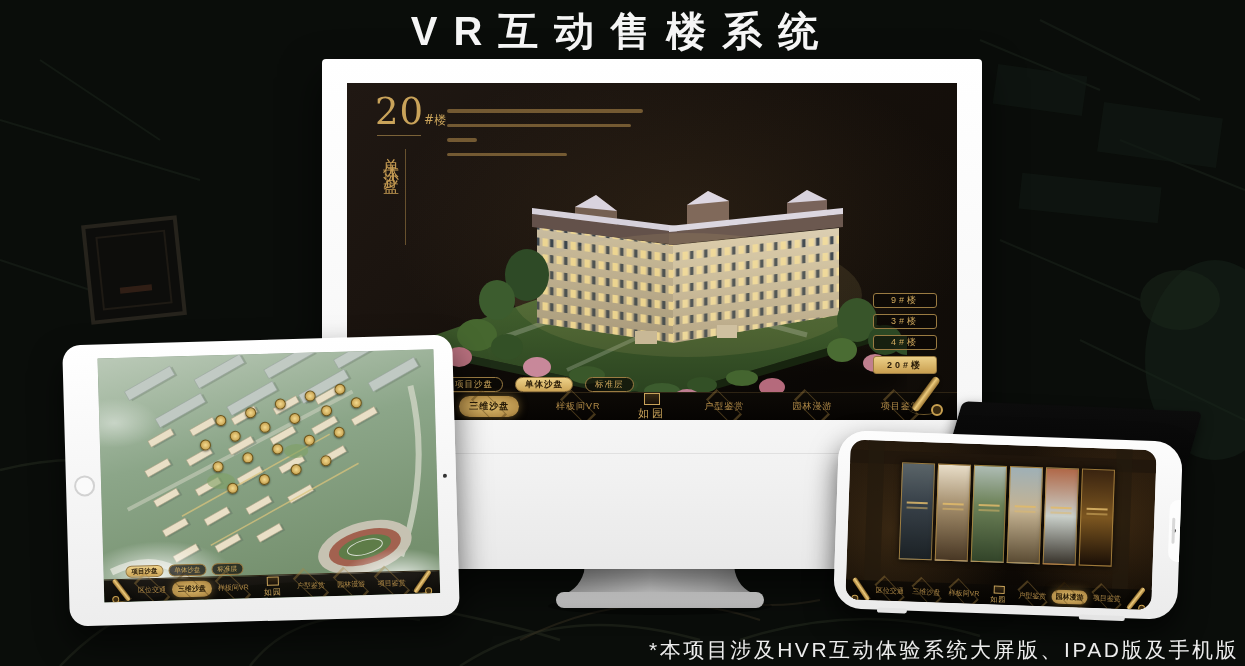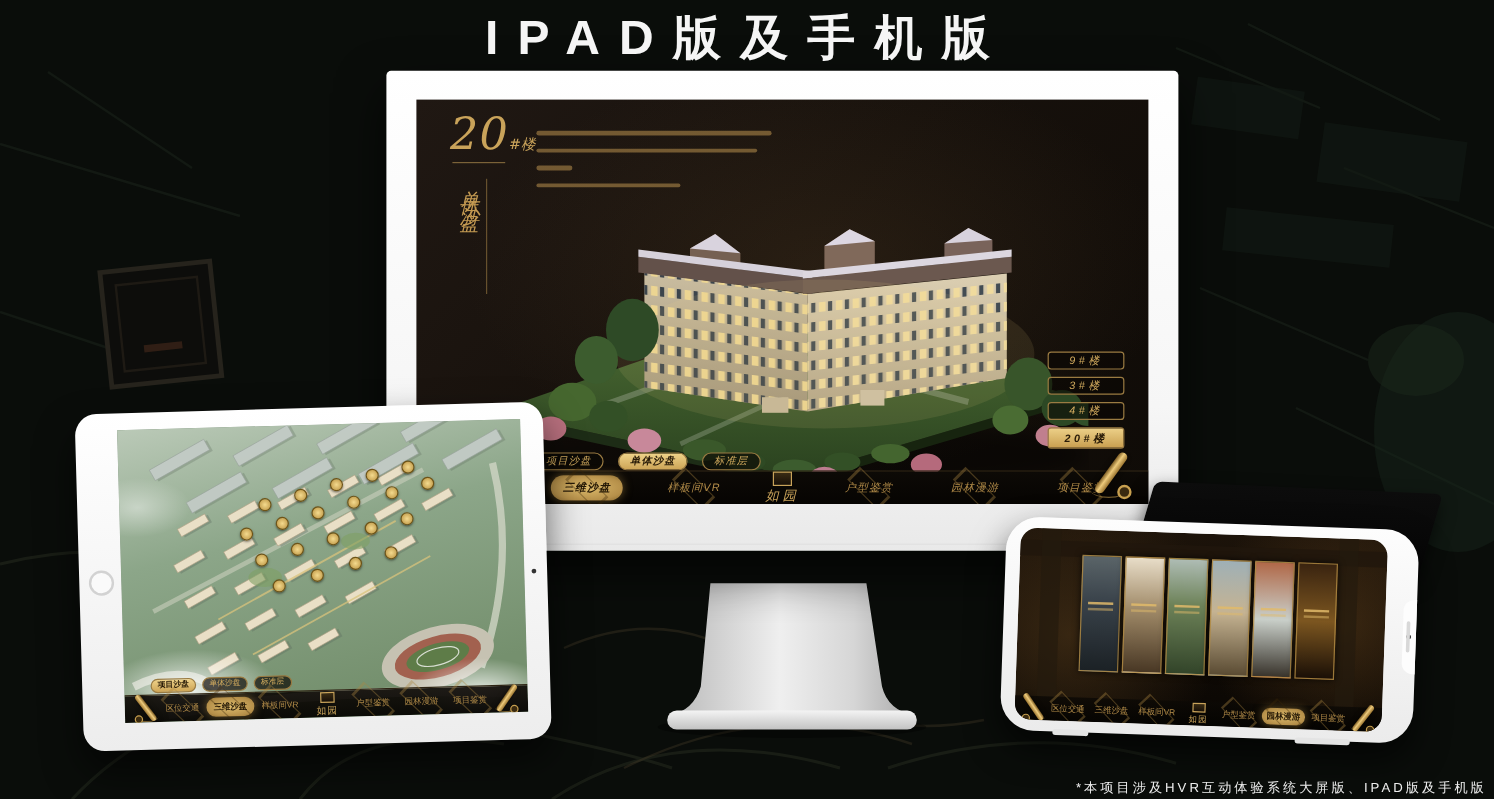--- a/index.html
+++ b/index.html
@@ -11,25 +11,25 @@
   
   #bg{position:absolute;inset:0;z-index:0;}
   .dark-pad{position:absolute;left:952px;top:406px;width:240px;height:72px;
     background:linear-gradient(180deg,#0c0c0c,#050505);transform:rotate(2.5deg) skewX(-14deg);
     border-radius:6px;z-index:20;box-shadow:0 6px 14px rgba(0,0,0,.6);}
   
   .page-title{position:absolute;top:4px;left:0;right:0;z-index:40;text-align:center;
     color:#f5f5f5;font-size:40px;font-weight:bold;letter-spacing:16px;}
   
   .footnote{position:absolute;right:6px;bottom:2px;z-index:40;color:#ededed;
-    font-size:11px;letter-spacing:2.5px;}
-  
-  .monitor{position:absolute;left:322px;top:59px;width:660px;height:400px;z-index:3;
+    font-size:21px;letter-spacing:2.5px;}
+  
+  .monitor{position:absolute;left:322px;top:59px;width:660px;height:510px;z-index:3;
     background:linear-gradient(180deg,#ffffff 0%,#f6f6f6 70%,#e9e9e9 100%);
-    border-radius:4px;box-shadow:0 18px 40px rgba(0,0,0,.65);font-style:italic;}
+    border-radius:4px;box-shadow:0 18px 40px rgba(0,0,0,.65);}
   .chin-line{position:absolute;left:26px;right:26px;top:394px;height:1px;background:#e0e0e0;}
   .screen{position:absolute;left:25px;top:24px;width:610px;height:337px;overflow:hidden;
     background:
       radial-gradient(ellipse at 55% 42%,rgba(84,62,36,.30),rgba(0,0,0,0) 62%),
       linear-gradient(135deg,#201813 0%,#17110c 45%,#0f0b07 100%);}
   .stand{position:absolute;left:540px;top:484px;width:240px;height:132px;z-index:2;}
   
   .s-headline{position:absolute;left:28px;top:10px;color:#c9a35a;
     font-family:"DejaVu Serif",serif;line-height:1;}
   .s-num{font-size:37px;letter-spacing:1px;}
@@ -170,21 +170,21 @@
   </g>
   <ellipse cx="1215" cy="360" rx="70" ry="100" fill="#16241a" opacity="0.5"></ellipse>
   <ellipse cx="1180" cy="300" rx="40" ry="30" fill="#1c2b1c" opacity="0.45"></ellipse>
   <g stroke="#4a3f2a" stroke-width="2" fill="none" opacity="0.35">
     <path d="M470,540 Q560,500 640,560 T820,600"></path>
     <path d="M520,640 Q640,580 760,620"></path>
   </g>
 </svg>
 <div class="dark-pad"></div>
 
-<div class="page-title">IPAD版及手机版</div>
+<div class="page-title">VR互动售楼系统</div>
 
 <svg class="stand" width="240" height="132" viewBox="0 0 240 132">
   <defs>
     <linearGradient id="gNeck" x1="0" y1="0" x2="1" y2="0">
       <stop offset="0" stop-color="#b9b9b9"></stop>
         <stop offset="0.45" stop-color="#efefef"></stop>
       <stop offset="0.75" stop-color="#d6d6d6"></stop>
         <stop offset="1" stop-color="#a8a8a8"></stop>
     </linearGradient>
     <linearGradient id="gBasePlate" x1="0" y1="0" x2="0" y2="1">

